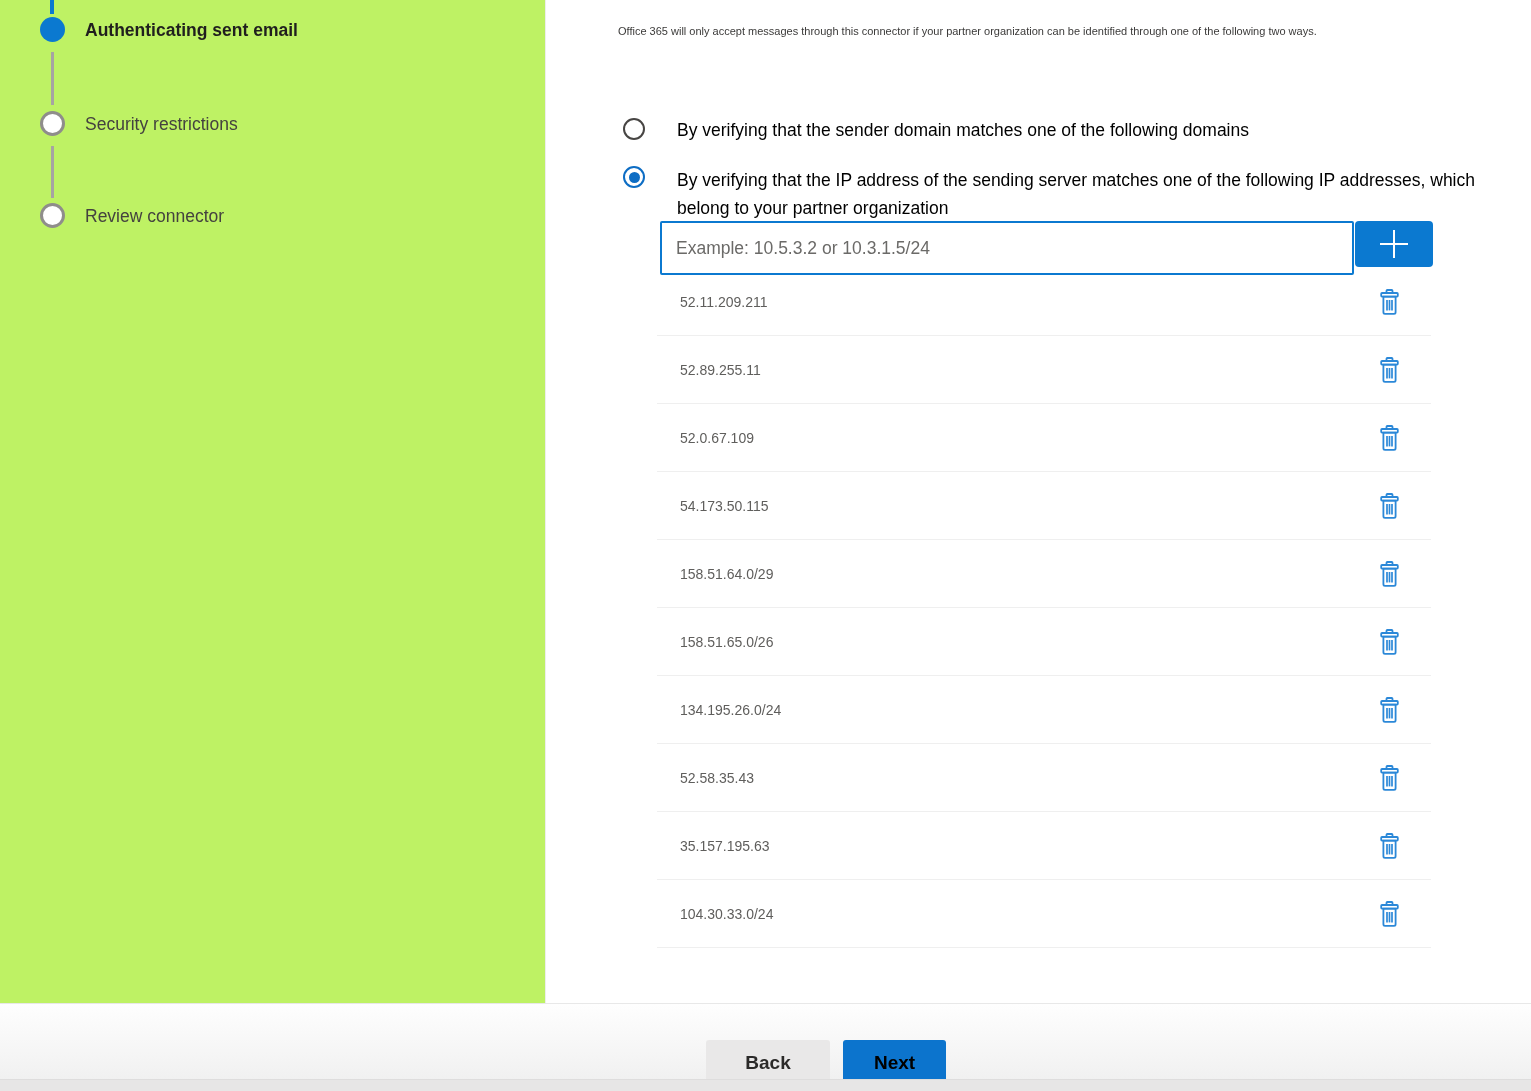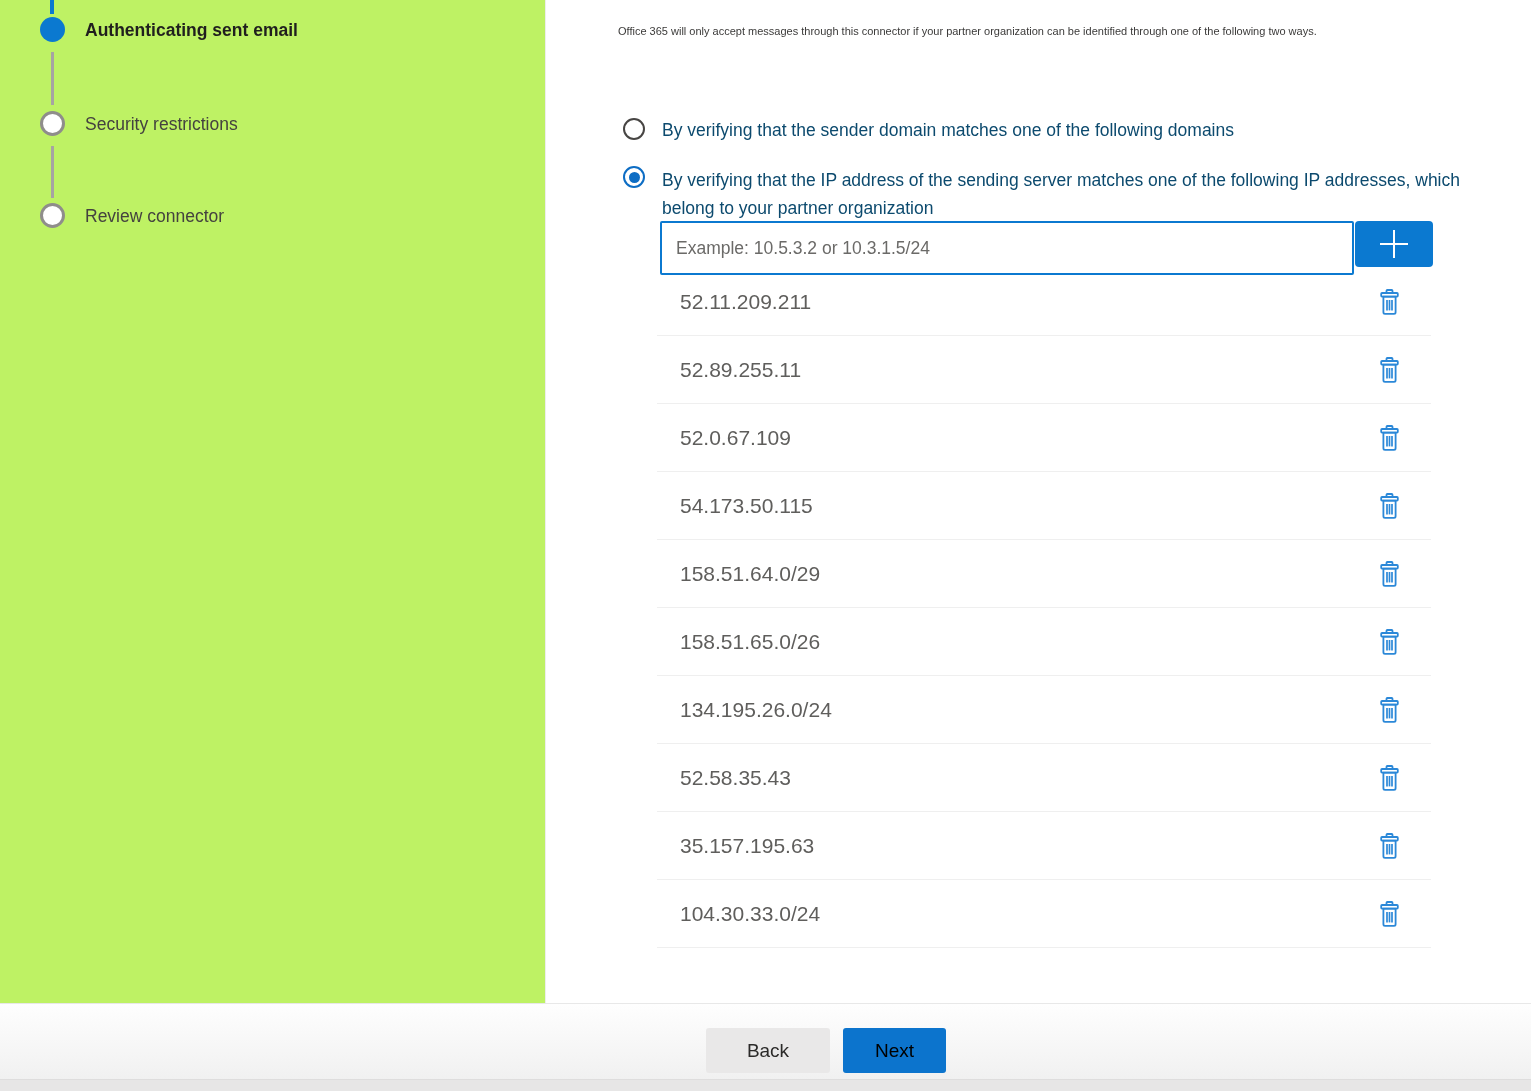--- a/index.html
+++ b/index.html
@@ -33,39 +33,39 @@
   .main { position: absolute; left: 618px; top: 0; width: 913px; height: 1003px; overflow: hidden; }
   .intro { position: absolute; top: 17px; left: 0; width: 908px; font-size: 11px; line-height: 28.5px; color: #3b3a39; }
 
   .option { position: absolute; left: 5px; display: flex; align-items: flex-start; }
   .option.o1 { top: 118px; }
   .option.o2 { top: 166px; }
   .radio { width: 22px; height: 22px; border-radius: 50%; flex: 0 0 auto; display: flex; align-items: center; justify-content: center; background: #fff; cursor: pointer; }
   .radio.unselected { border: 2.5px solid #474543; }
   .radio.selected { border: 2.5px solid #0d6dc4; }
   .radio.selected .dot { width: 11px; height: 11px; border-radius: 50%; background: #0d6dc4; }
-  .option-label { margin-left: 17px; font-size: 17.5px; line-height: 28px; color: #0c4a6e; max-width: 822px; }
+  .option-label { margin-left: 32px; font-size: 17.5px; line-height: 28px; color: #000000; max-width: 822px; }
   .option.o1 .option-label { line-height: 22px; margin-top: 1px; }
 
   
   .input-row { position: absolute; top: 221px; left: 42px; display: flex; }
   .ip-input { width: 694px; height: 54px; border: 2.5px solid #0b79d0; border-radius: 2px; font-size: 17.5px; font-family: "Liberation Sans", sans-serif; padding: 0 14px; color: #323130; outline: none; }
   .ip-input::placeholder { color: #6b6a68; opacity: 1; }
   .add-btn { width: 78px; height: 46px; margin-left: 1px; background: #0b79d0; border: none; border-radius: 4px; cursor: pointer; display: flex; align-items: center; justify-content: center; }
 
   
   .ip-list { position: absolute; top: 268px; left: 39px; width: 774px; }
   .ip-row { height: 68px; border-bottom: 1px solid #efefef; display: flex; align-items: center; padding-left: 23px; padding-right: 27px; }
-  .ip-value { flex: 1 1 auto; font-size: 21px; color: #5f5e5c; }
+  .ip-value { flex: 1 1 auto; font-size: 14px; color: #5f5e5c; }
   .trash-btn { background: none; border: none; cursor: pointer; padding: 2px; display: flex; align-items: center; }
 
   
   .footer { position: absolute; left: 0; top: 1003px; width: 1531px; height: 88px; border-top: 1px solid #e8e8e8; background: linear-gradient(to bottom, #fefefe 0%, #f5f5f5 60%, #eeeeee 100%); }
   .footer-strip { position: absolute; left: 0; bottom: 0; width: 100%; height: 12px; background: #e7e6e6; border-top: 1px solid #dedddd; }
-  .btn { position: absolute; top: 24px; height: 45px; border: none; border-radius: 3px; font-size: 19px; font-weight: 400; font-family: "Liberation Sans", sans-serif; cursor: pointer; }
+  .btn { position: absolute; top: 36px; height: 45px; border: none; border-radius: 3px; font-size: 19px; font-weight: 700; font-family: "Liberation Sans", sans-serif; cursor: pointer; }
   .btn.back { left: 706px; width: 124px; background: #e9e8e8; color: #2b2a29; }
   .btn.next { left: 843px; width: 103px; background: #0c74cd; color: #000000; }
 </style>
 </head>
 <body>
 
 <div class="page">
 
   <aside class="wizard-nav">
     <div class="rail-top"></div>

